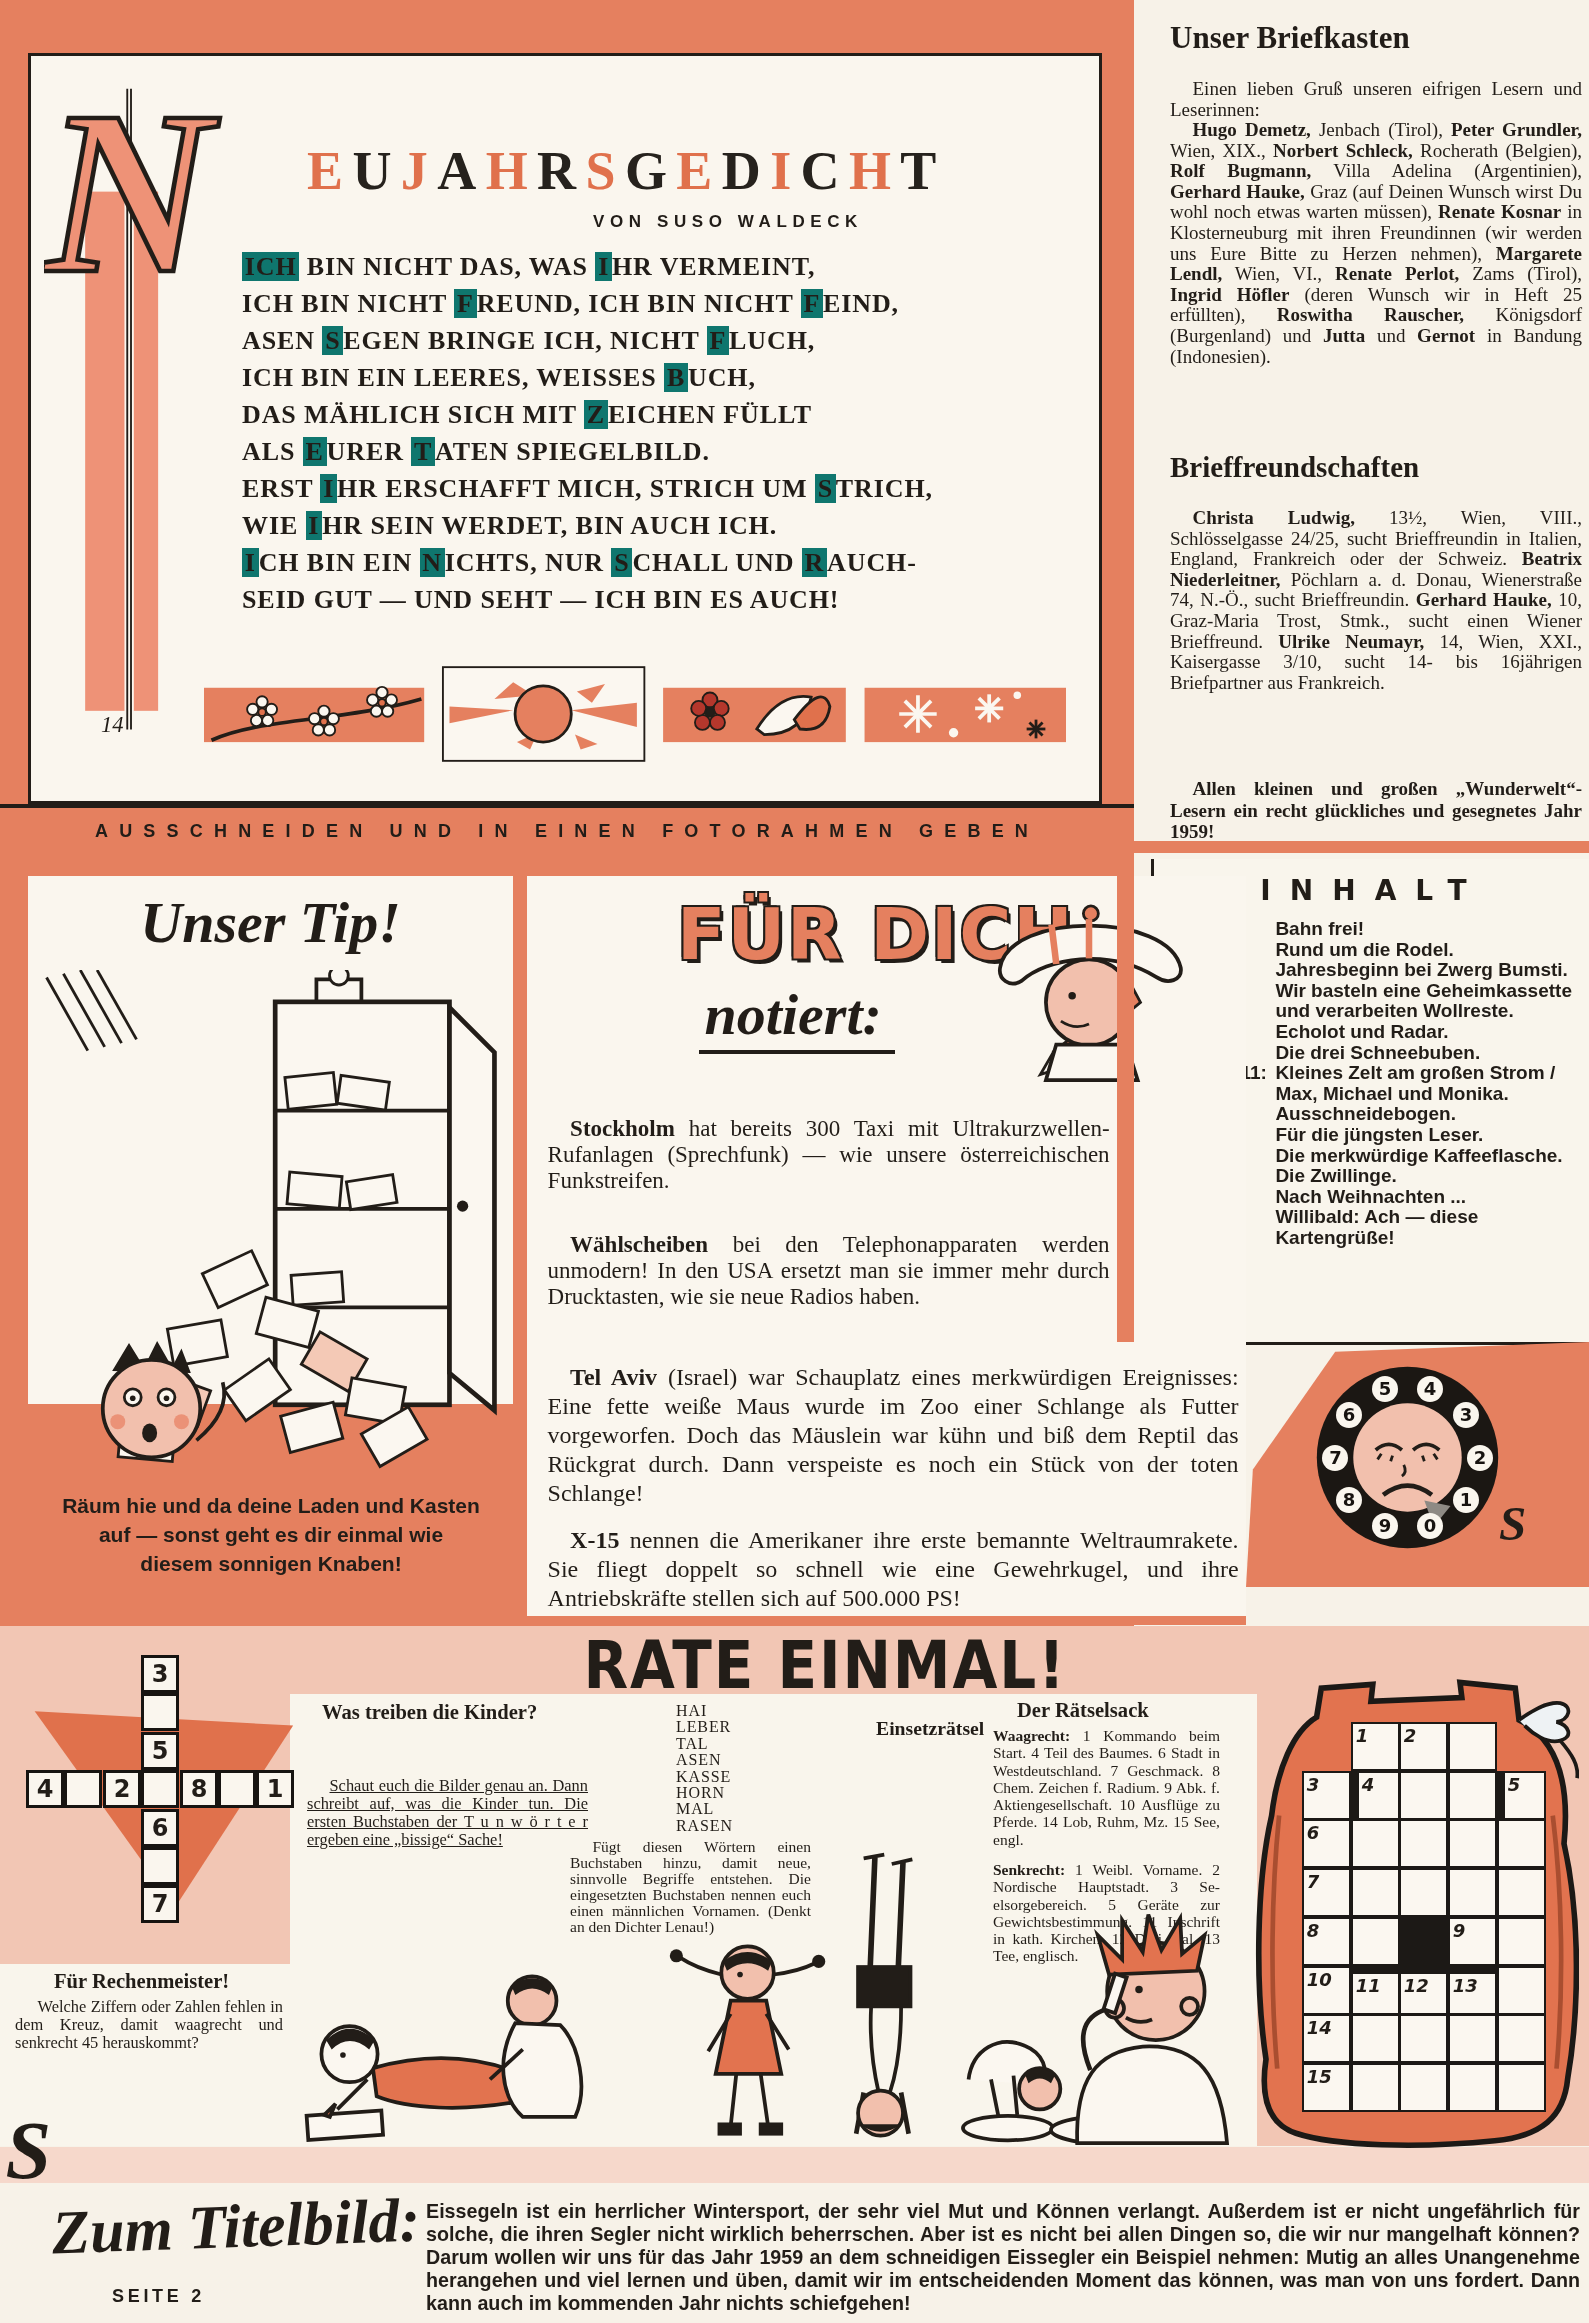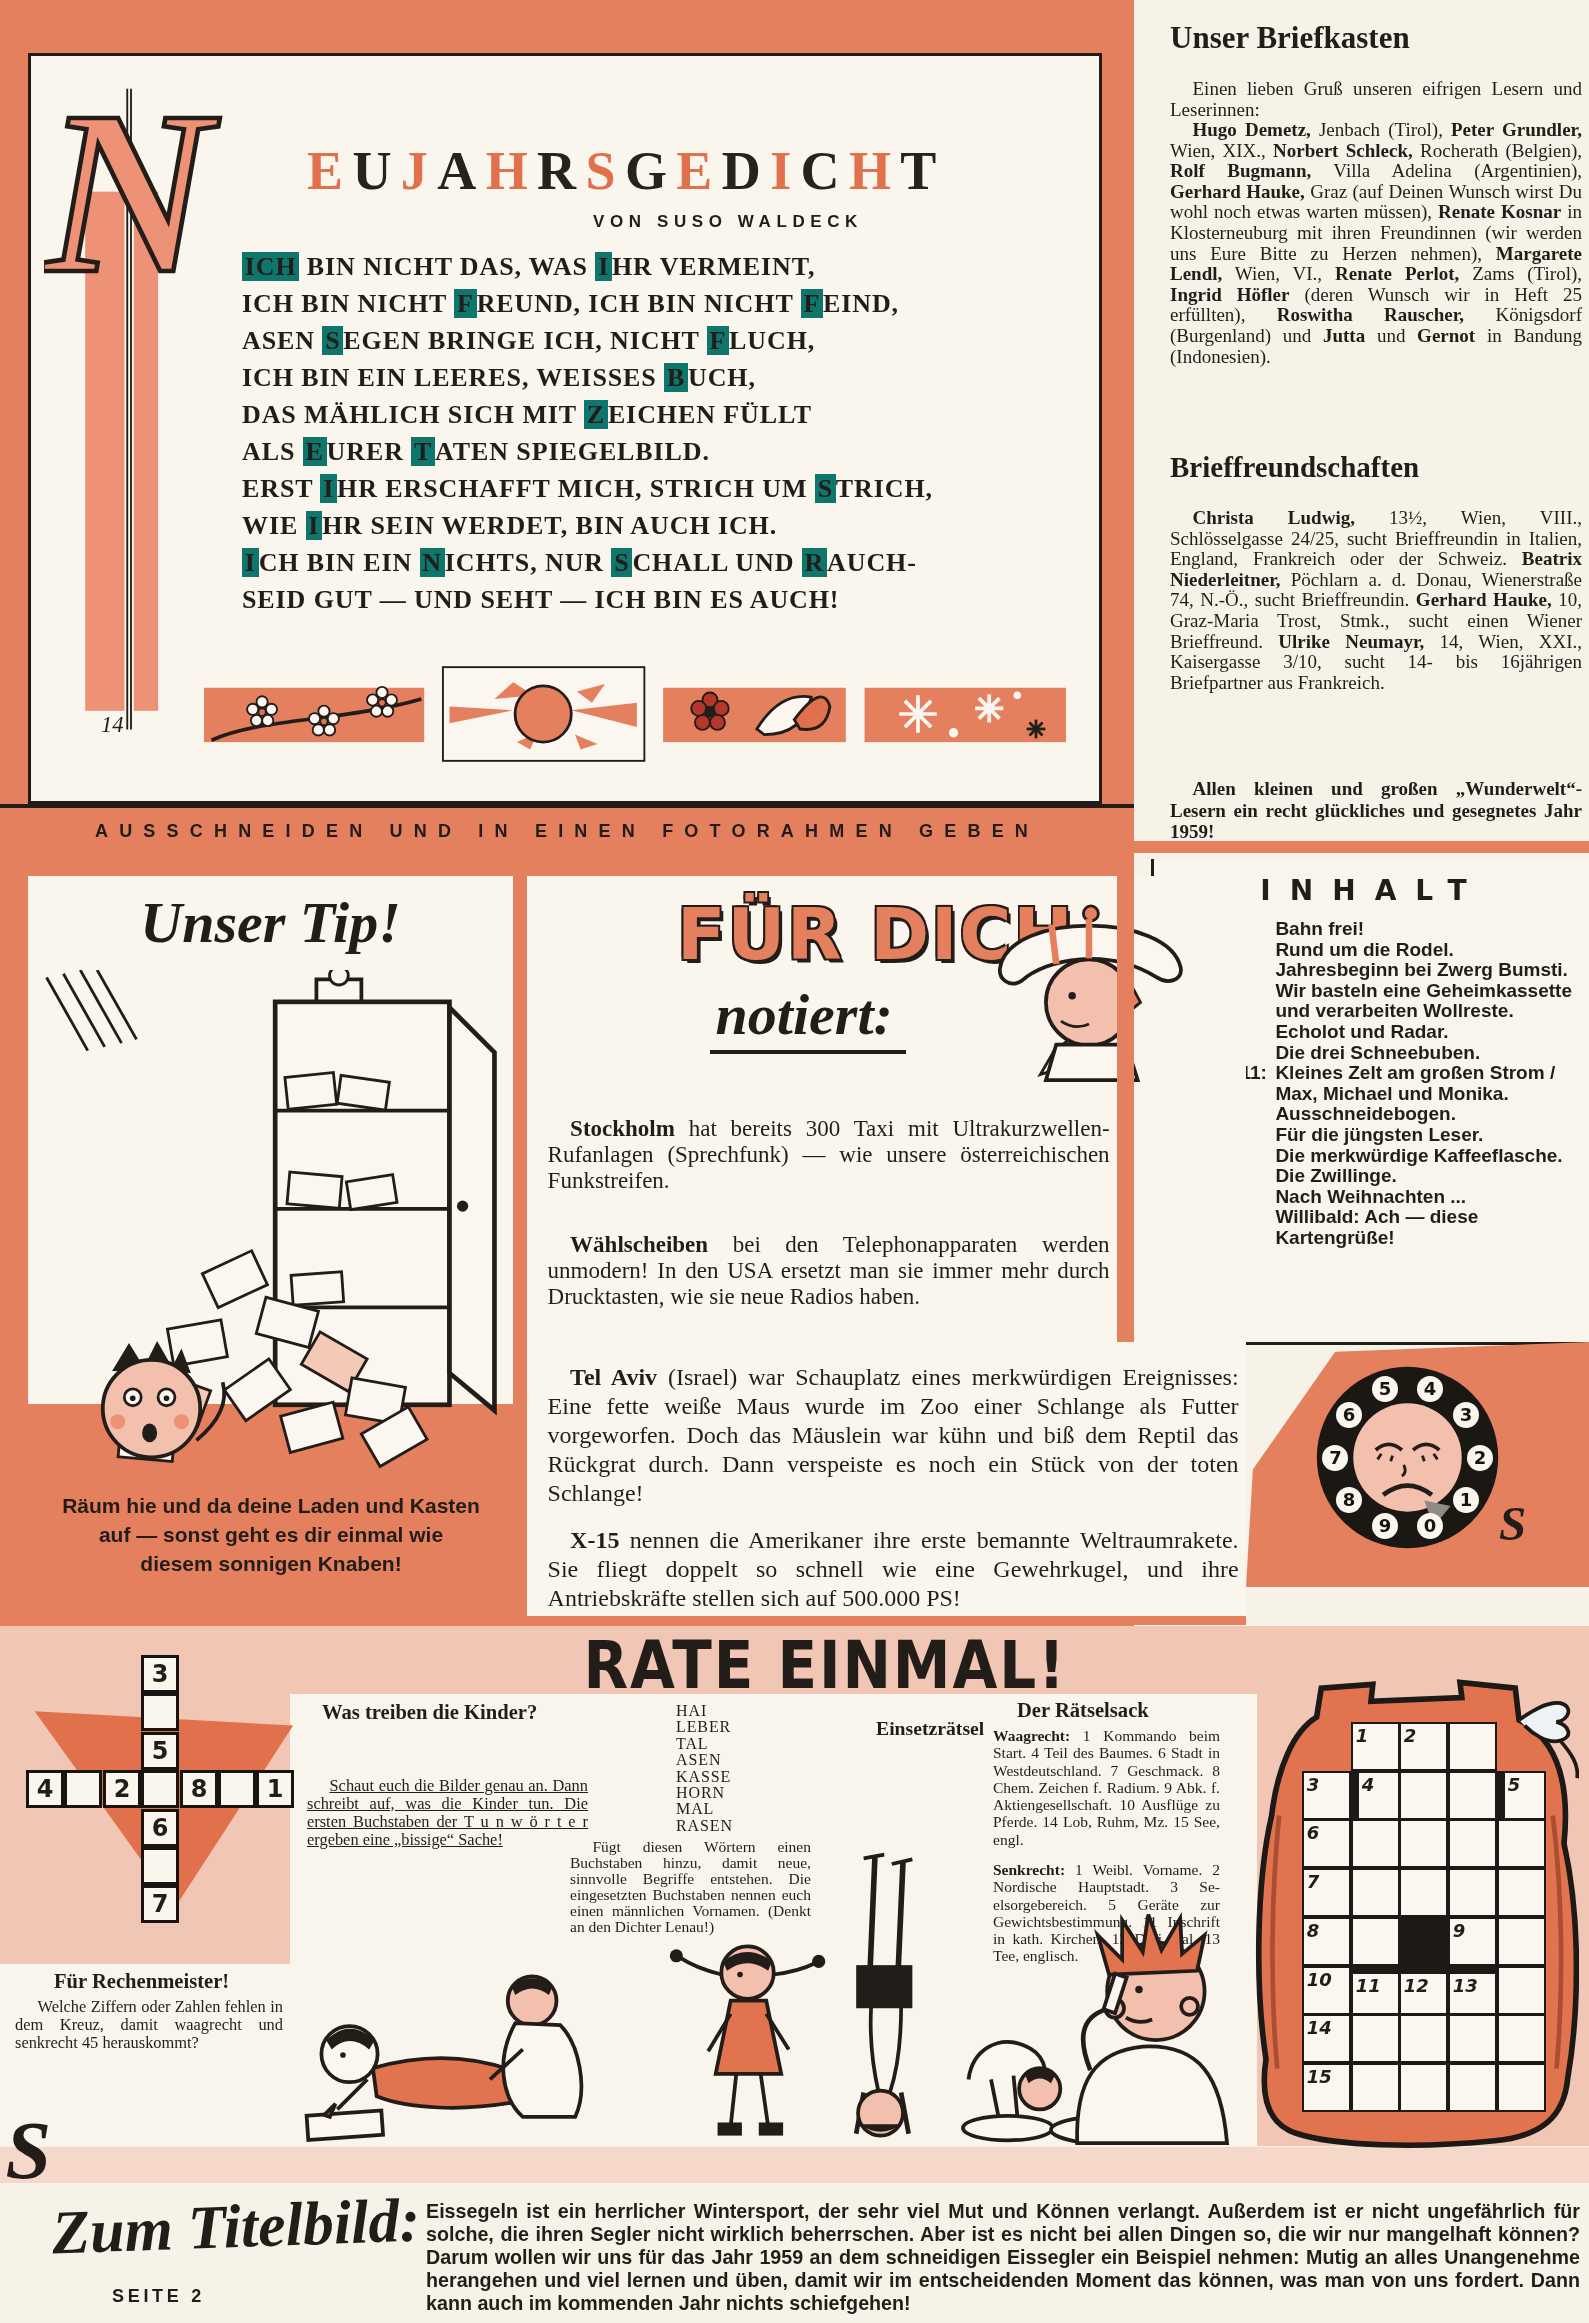--- a/index.html
+++ b/index.html
@@ -56,21 +56,21 @@
     font-family:"DejaVu Sans",sans-serif;font-weight:bold;font-size:18px;line-height:26px;text-align:center;}
   #phonesig{left:1499px;top:1495px;font-size:49px;font-style:italic;font-weight:bold;}
   
   #tipbox{left:28px;top:876px;width:485px;height:528px;background:#faf6ee;text-decoration:underline;}
   #tiptitle{position:absolute;left:0;top:13px;width:100%;text-align:center;font-size:58px;font-style:italic;font-weight:bold;}
   #tipcap{position:absolute;left:34px;top:615px;width:418px;text-align:center;font-size:21px;line-height:29px;font-weight:bold;font-family:"Liberation Sans",sans-serif;}
   
   #notbox{left:527px;top:876px;width:719px;height:740px;background:#faf6ee;border-bottom:9.4px solid #e5805f;}
   #fd-title{position:absolute;left:150px;top:17px;font-size:71px;font-weight:bold;letter-spacing:1.9px;
     font-family:"DejaVu Sans",sans-serif;color:#e5805f;text-shadow:3.7px 3.7px 0 #221d18, -1.9px -1.9px 0 #221d18, 1.9px -1.9px 0 #221d18, -1.9px 1.9px 0 #221d18;}
-  #fd-script{position:absolute;left:183px;top:105px;font-size:58px;font-style:italic;font-weight:bold;border-bottom:4.7px solid #221d18;padding:0 13px 1.9px 5.6px;}
+  #fd-script{position:absolute;left:172px;top:105px;font-size:58px;font-style:italic;font-weight:bold;border-bottom:4.7px solid #221d18;padding:0 13px 1.9px 5.6px;}
   .np{position:absolute;left:20.6px;width:562px;font-size:23px;line-height:26px;}
   #np1{top:240px;} #np2{top:356px;}
   #np3{top:487px;width:691px;font-size:24px;line-height:29px;}
   #np4{top:650px;width:691px;font-size:24px;line-height:29px;}
   
   #ratehead{left:525px;top:1626px;width:600px;text-align:center;font-size:58px;font-weight:bold;letter-spacing:1.9px;
     font-family:"DejaVu Sans",sans-serif;transform:scaleY(1.15);transform-origin:top;}
   #tri{left:20.6px;top:1673px;width:281px;height:239px;background:#e0714c;clip-path:polygon(5% 16%,97% 22%,55% 98%);}
   #cross{left:26px;top:1655px;width:269px;height:269px;}
   .ccell{position:absolute;width:38px;height:38px;box-sizing:border-box;border:3.7px solid #171411;background:#faf6ee;

